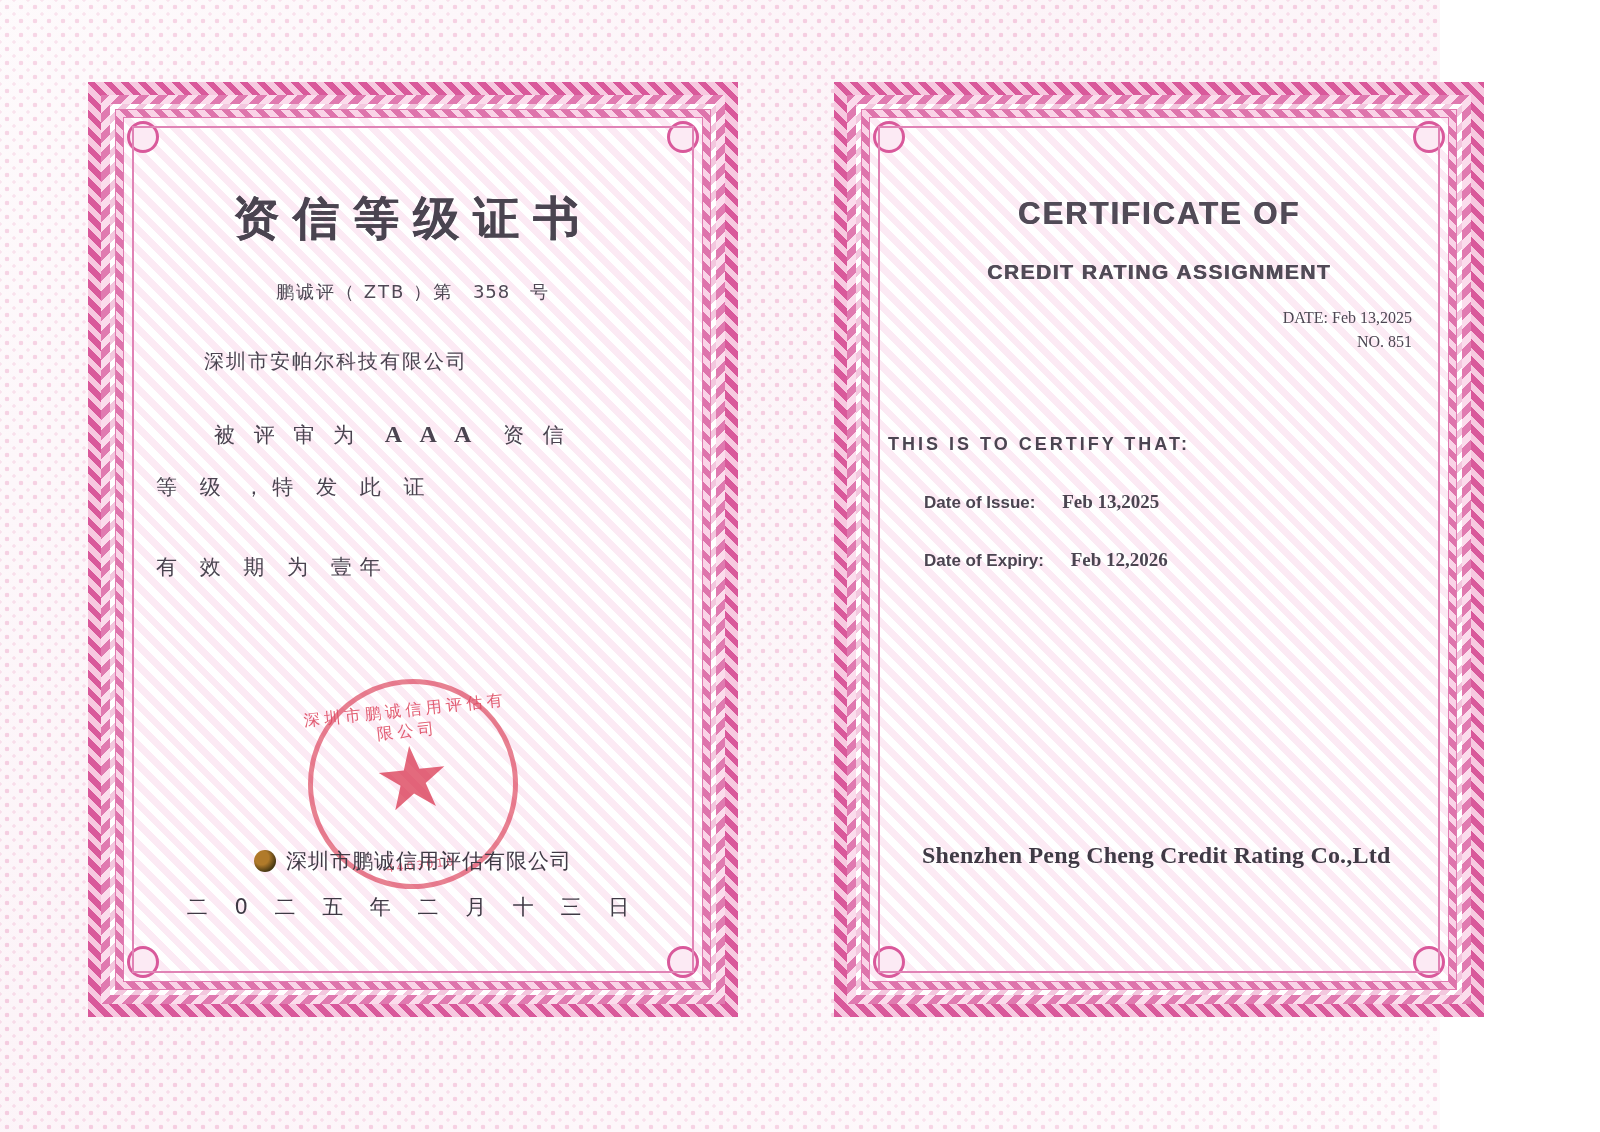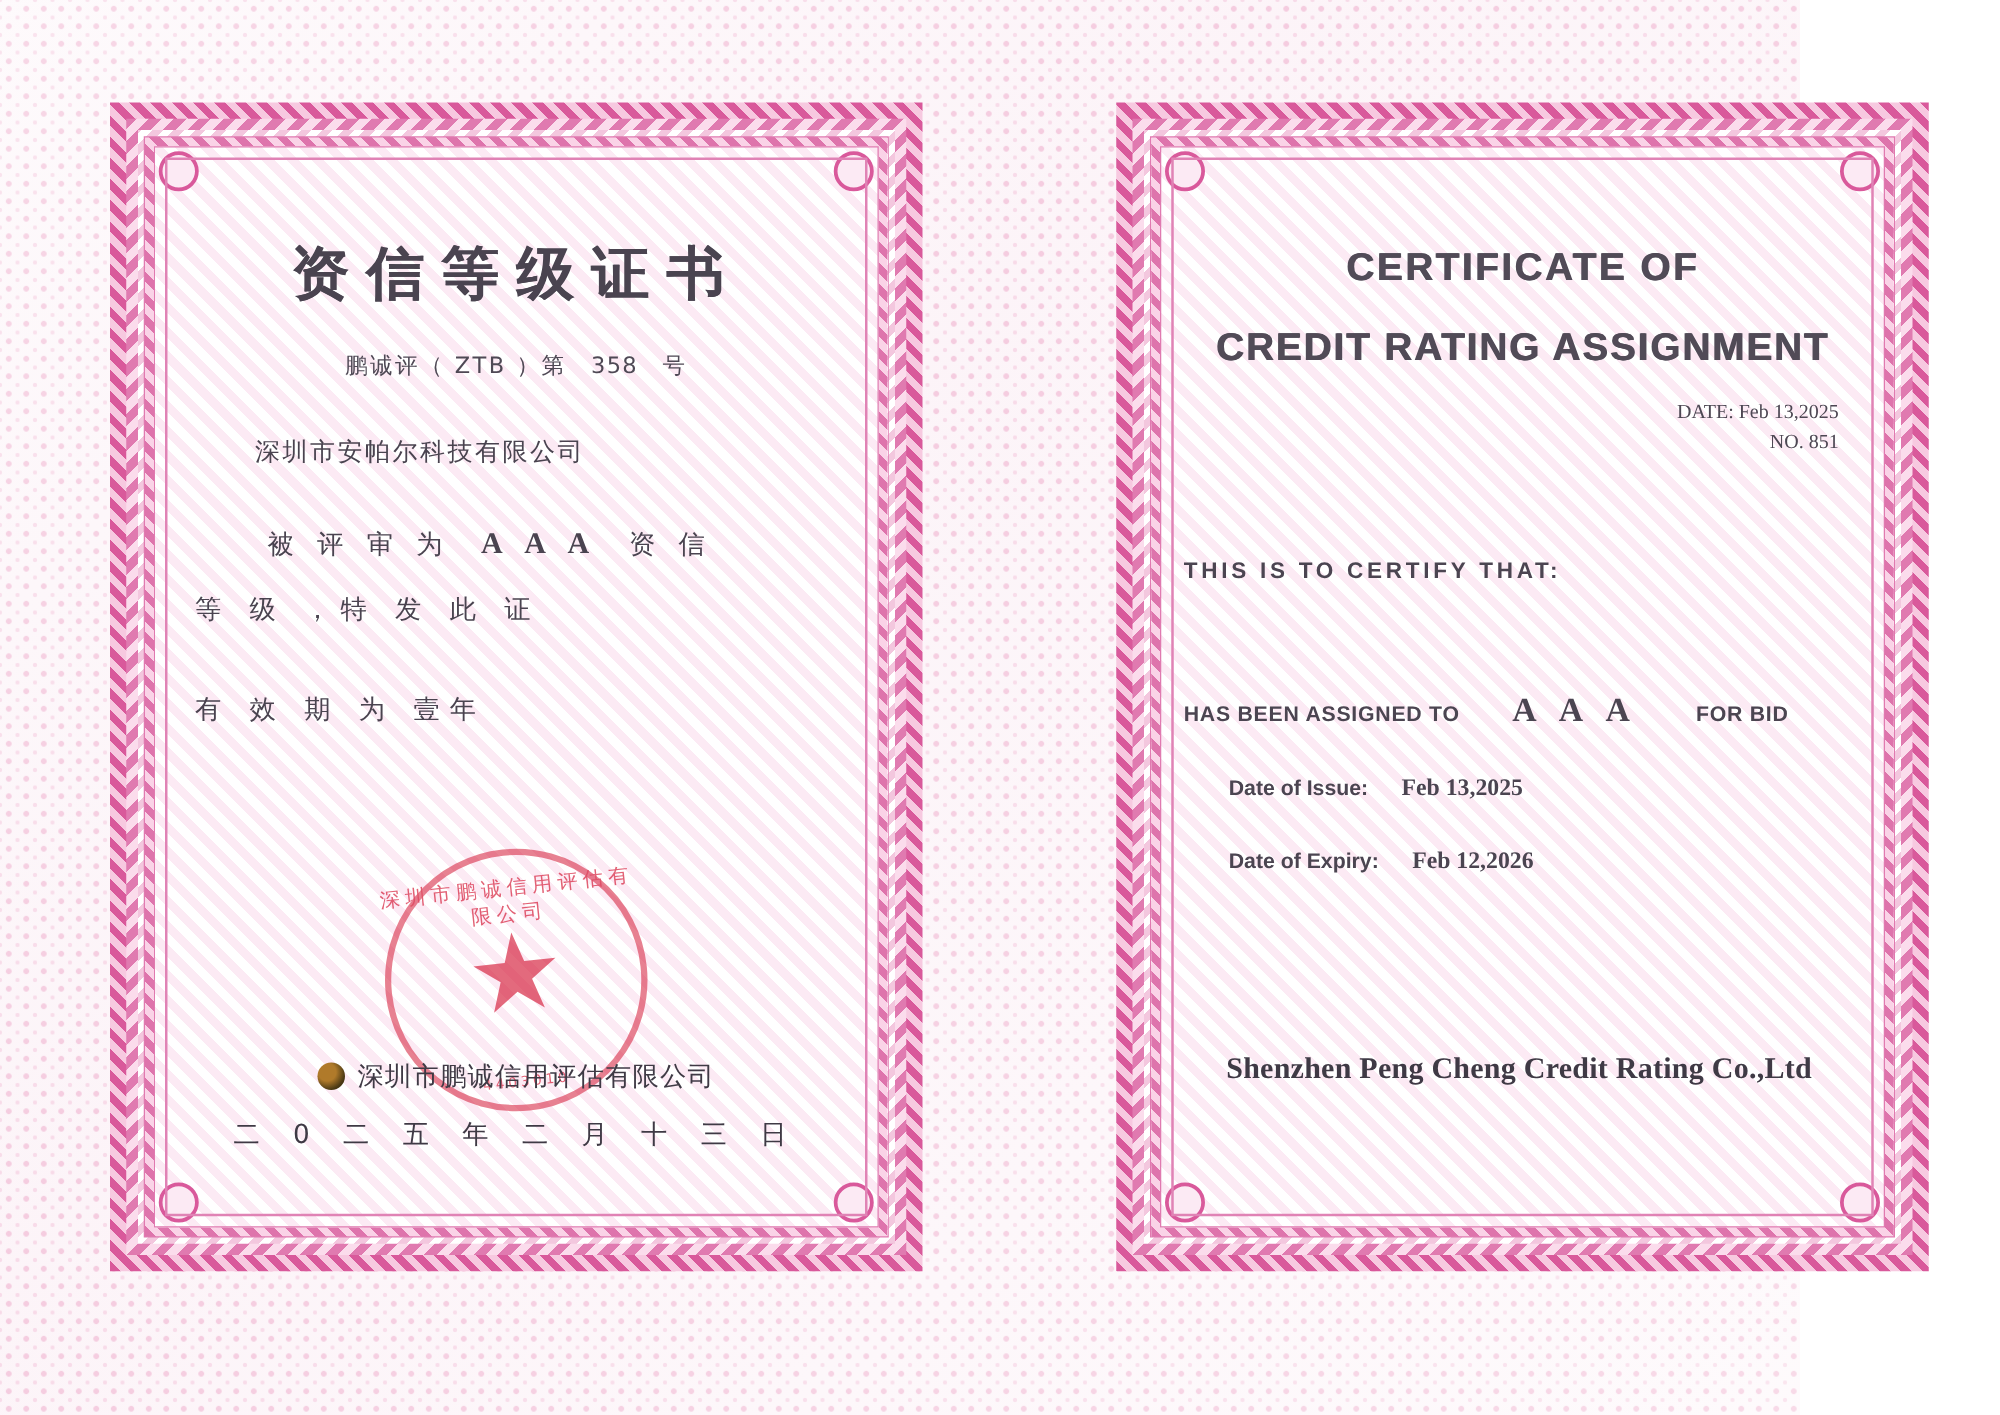--- a/index.html
+++ b/index.html
@@ -25,21 +25,21 @@
     background:linear-gradient(135deg, rgba(255,255,255,0.35), rgba(250,235,243,0.25) 40%, rgba(255,255,255,0.40));
     pointer-events:none;
   }
 
   .panel{
     position:absolute;
     top:82px;
     height:935px;
   }
   #panel-left{ left:88px; width:650px; }
-  #panel-right{ left:893px; width:650px; }
+  #panel-right{ left:834px; width:650px; }
 
   
   .frame-outer{
     position:absolute;inset:0;
     border:14px solid transparent;
     background:
       repeating-linear-gradient(45deg,#e489b6 0 5px,#fbe0ee 5px 10px) padding-box,
       repeating-linear-gradient(45deg,#d9599b 0 6px,#f7c9e0 6px 12px) border-box;
     box-shadow:0 0 0 2px #d9599b inset;
   }
@@ -194,21 +194,21 @@
     font-size:31px;
     font-weight:bold;
     letter-spacing:2px;
     color:#514b57;
     font-family:"Liberation Sans", sans-serif;
     text-shadow:0.7px 0 0 #514b57;
   }
   .en-title2{
     margin-top:28px;
     text-align:center;
-    font-size:31px;
+    font-size:21px;
     font-weight:bold;
     letter-spacing:1.5px;
     color:#514b57;
     font-family:"Liberation Sans", sans-serif;
     text-shadow:0.7px 0 0 #514b57;
   }
   .en-meta{
     margin-top:22px;
     text-align:right;
     padding-right:18px;
@@ -328,25 +328,20 @@
       <div class="en-title1">CERTIFICATE OF</div>
       <div class="en-title2">CREDIT RATING ASSIGNMENT</div>
 
       <div class="en-meta">
         <div>DATE: Feb 13,2025</div>
         <div>NO.  851</div>
       </div>
 
       <div class="en-certify">THIS  IS  TO  CERTIFY  THAT:</div>
 
-      <div class="en-assigned">
-        <span>HAS BEEN ASSIGNED TO</span>
-        <span class="grade">A A A</span>
-        <span>FOR BID</span>
-      </div>
 
       <div class="en-row">
         <span>Date of Issue:</span>
         <span class="val">Feb 13,2025</span>
       </div>
 
       <div class="en-row">
         <span>Date of Expiry:</span>
         <span class="val">Feb 12,2026</span>
       </div>

